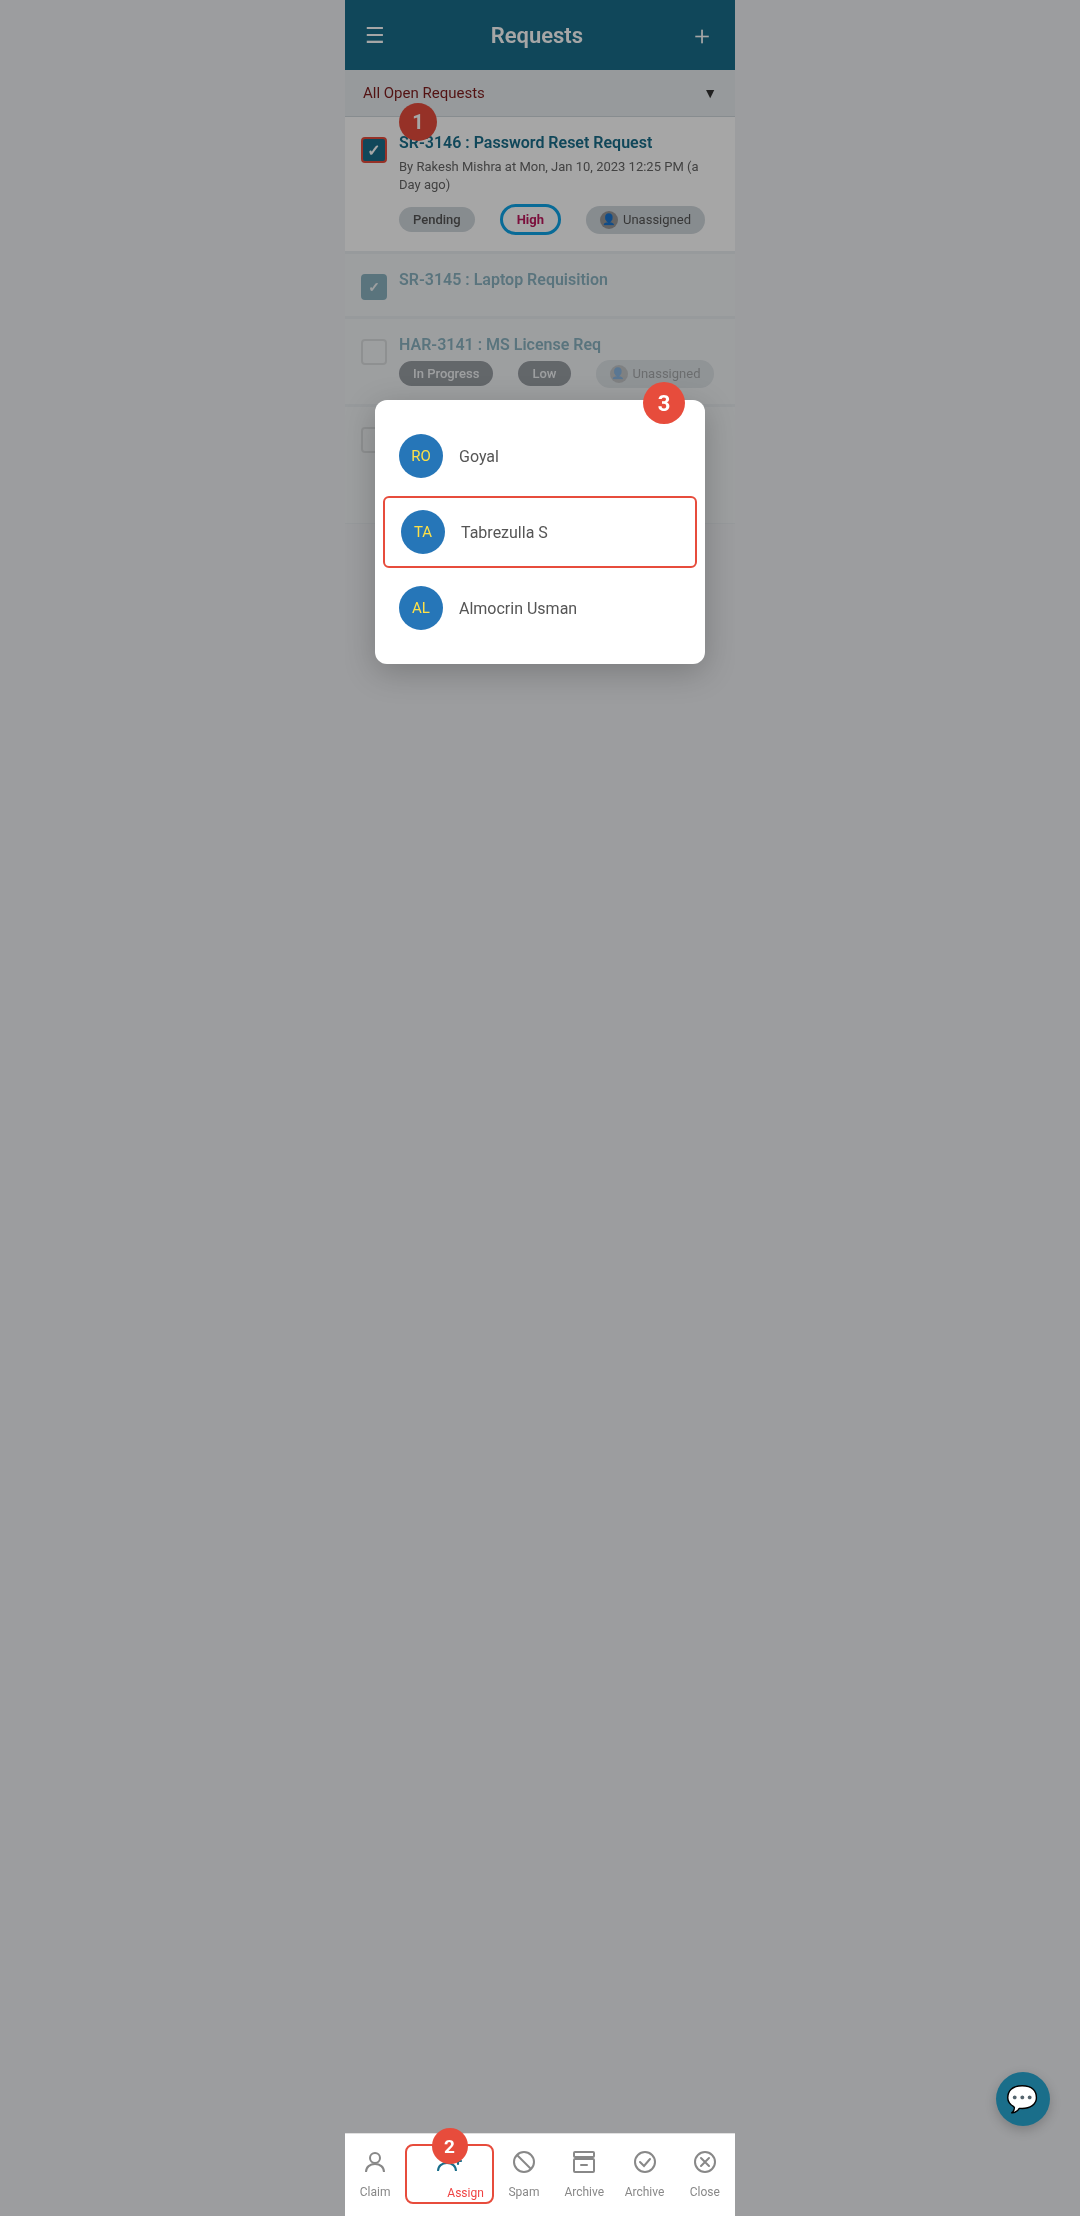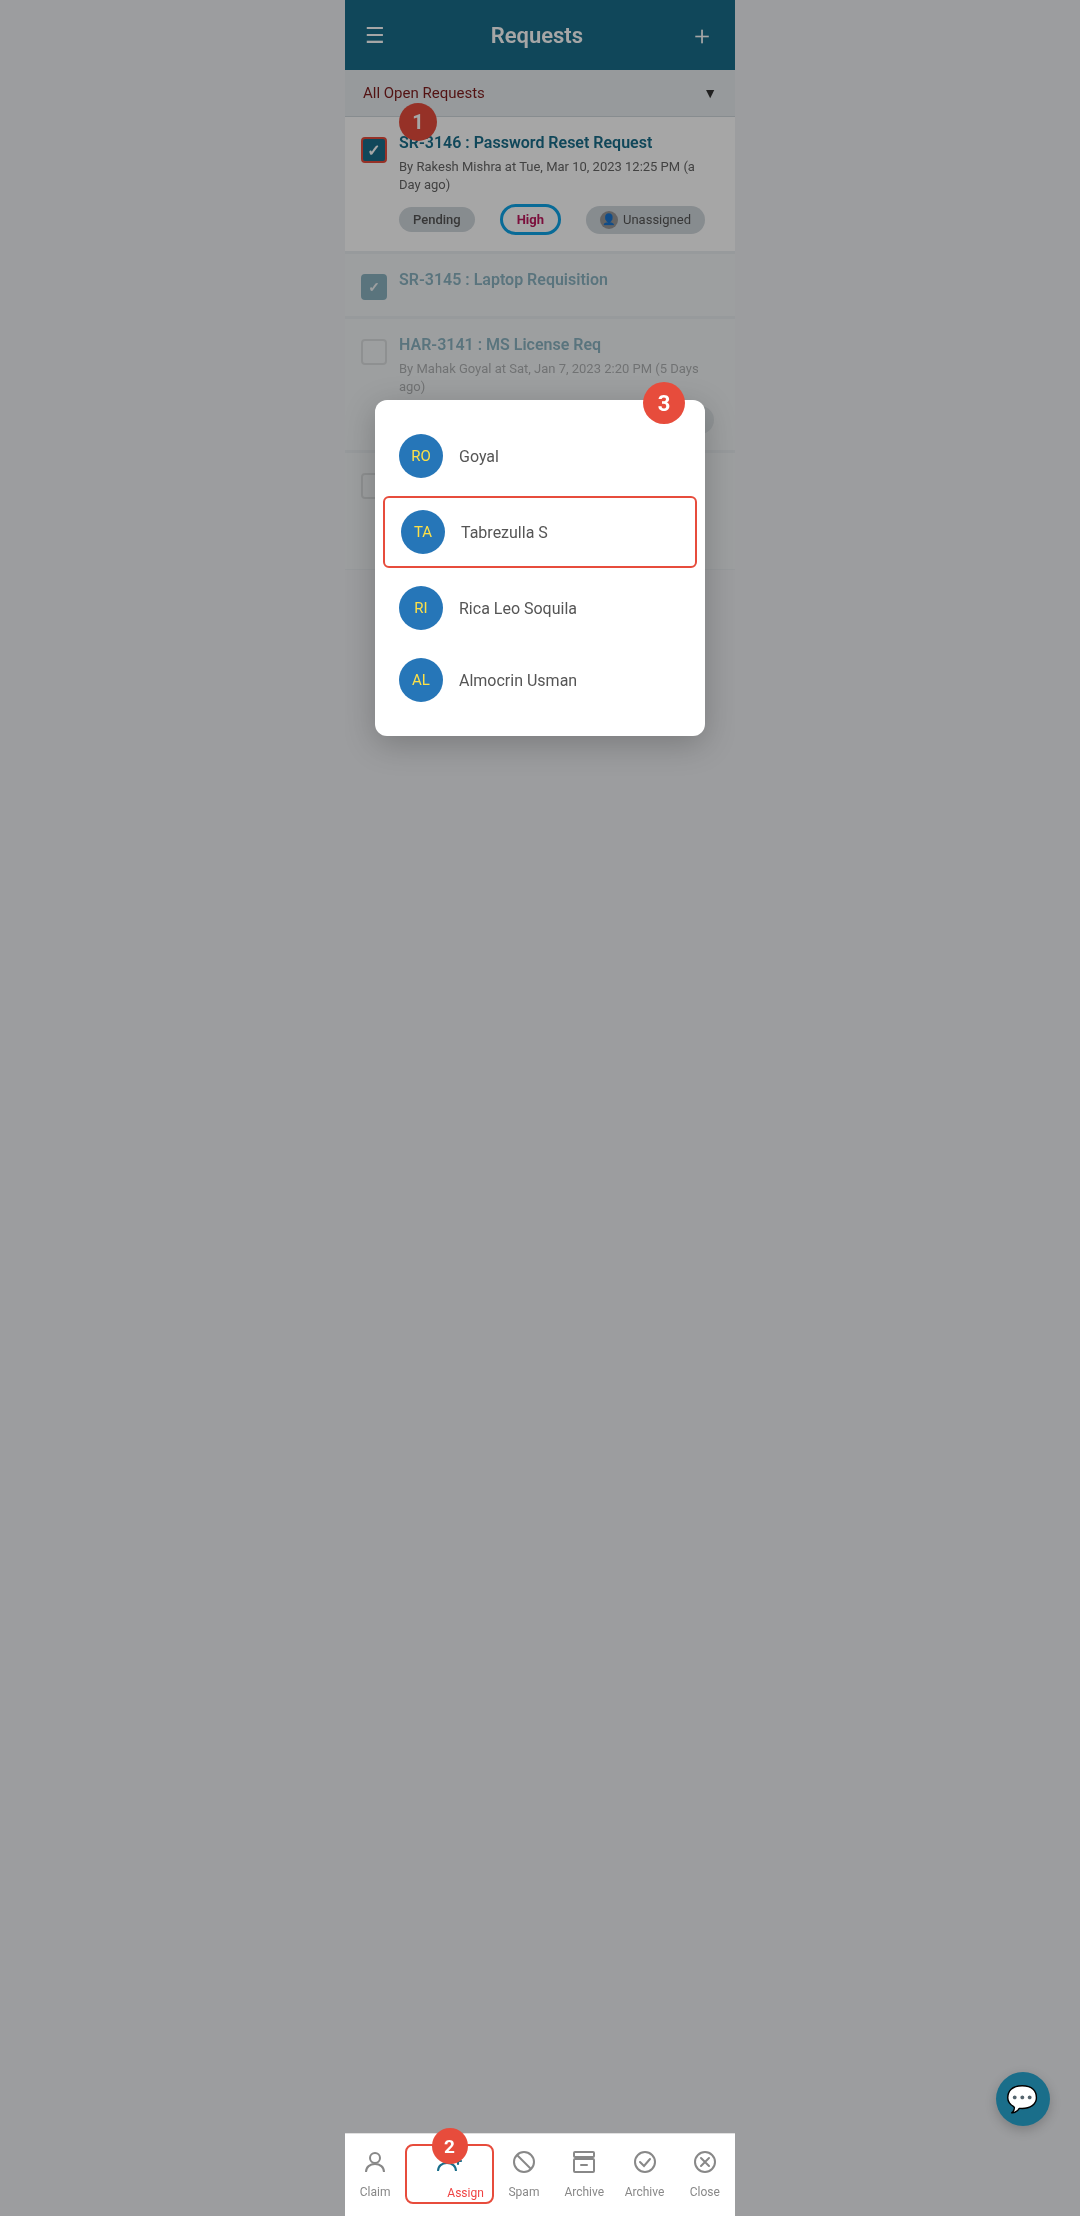--- a/index.html
+++ b/index.html
@@ -351,21 +351,21 @@
   <div class="request-list">
 
     <div class="request-item" style="border-bottom:1px solid #e8edf0; position:relative; padding-left: 16px;">
 
       <div class="step-badge" style="top: -14px; left: 54px;">1</div>
       <div class="checkbox-wrap">
         <div class="checkbox checked checkbox-highlight"></div>
       </div>
       <div class="request-content">
         <div class="request-title">SR-3146 : Password Reset Request</div>
-        <div class="request-meta">By Rakesh Mishra at Tue, Mar 10, 2023 12:25 PM (a Day ago)</div>
+        <div class="request-meta">By Rakesh Mishra at Mon, Jan 10, 2023 12:25 PM (a Day ago)</div>
         <div class="request-tags">
           <span class="tag tag-pending">Pending</span>
           <span class="tag tag-high">High</span>
           <span class="tag-unassigned">
             <span class="tag-unassigned-icon">👤</span>
             Unassigned
           </span>
         </div>
       </div>
     </div>
@@ -380,21 +380,20 @@
         <div class="request-title">SR-3145 : Laptop Requisition</div>
       </div>
     </div>
 
     <div class="request-item dimmed" style="border-bottom:1px solid #e8edf0;">
       <div class="checkbox-wrap">
         <div class="checkbox"></div>
       </div>
       <div class="request-content">
         <div class="request-title">HAR-3141 : MS License Req</div>
-        <div class="request-meta">By Mahak Goyal at Sat, Jan 7, 2023 2:20 PM (5 Days ago)</div>
         <div class="request-tags">
           <span class="tag tag-inprogress">In Progress</span>
           <span class="tag tag-low">Low</span>
           <span class="tag-unassigned">
             <span class="tag-unassigned-icon">👤</span>
             Unassigned
           </span>
         </div>
       </div>
     </div>
@@ -426,24 +425,20 @@
     <div class="modal-item">
       <div class="avatar">RO</div>
       <span class="modal-name">Goyal</span>
     </div>
 
     <div class="modal-item selected">
       <div class="avatar">TA</div>
       <span class="modal-name">Tabrezulla S</span>
     </div>
 
-    <div class="modal-item">
-      <div class="avatar">RI</div>
-      <span class="modal-name">Rica Leo Soquila</span>
-    </div>
 
     <div class="modal-item">
       <div class="avatar">AL</div>
       <span class="modal-name">Almocrin Usman</span>
     </div>
 
   </div>
 
   <div class="chat-bubble">💬</div>
 

